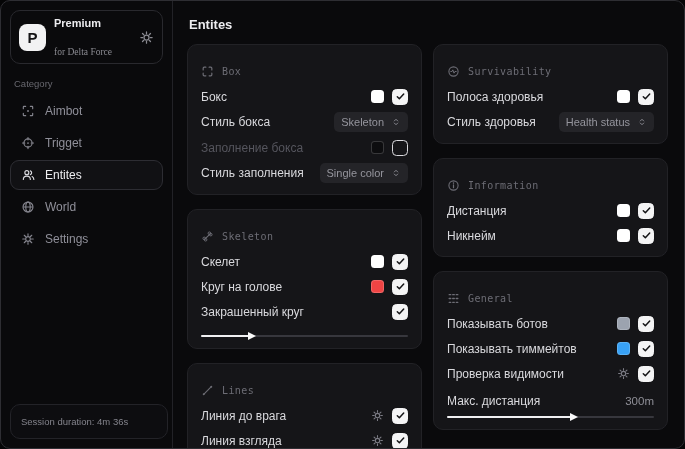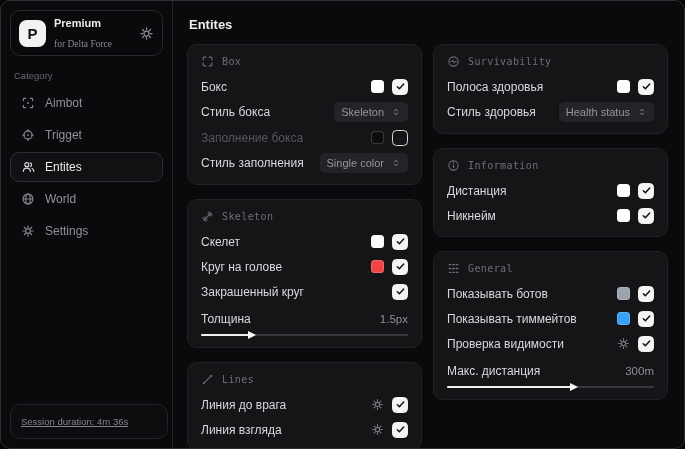--- a/index.html
+++ b/index.html
@@ -3,39 +3,39 @@
 <meta charset="utf-8">
 <style>
   * { margin:0; padding:0; box-sizing:border-box; }
   html,body { width:685px; height:449px; background:#050506; font-family:"Liberation Sans", sans-serif; }
   .window { width:685px; height:449px; background:#0a0a0c; border:1px solid #2e2e33; border-radius:10px; display:flex; overflow:hidden; }
 
   
   .sidebar { width:172px; flex:0 0 172px; border-right:1px solid #222227; padding:9px; position:relative; }
   .brand { border:1px solid #29292e; border-radius:10px; padding:6px 8px; display:flex; align-items:center; gap:8px; }
   .logo { width:27px; height:27px; border-radius:8px; background:#f2f2f3; color:#141416; font-weight:bold; font-size:15px; display:flex; align-items:center; justify-content:center; }
-  .brand-text { display:flex; flex-direction:column; gap:10px; }
+  .brand-text { display:flex; flex-direction:column; gap:18px; }
   .brand-title { font-size:11px; font-weight:bold; color:#ececef; }
   .brand-sub { font-size:9.5px; color:#8b8b92;font-family:Liberation Serif, serif; }
   .brand-gear { margin-left:auto; color:#8b8b92; display:flex; }
   .category { font-size:9.5px; color:#68686f; margin:14px 4px 7px; }
   .nav { display:flex; flex-direction:column; gap:2px; }
   .nav-item { display:flex; align-items:center; gap:10px; padding:7px 10px; border:1px solid transparent; border-radius:9px; color:#90909a; font-size:12px; cursor:pointer; }
   .nav-item .nicon { display:flex; color:#84848d; }
   .nav-item.active { color:#ededf0; border-color:#2d2d33; background:#111114; }
   .nav-item.active .nicon { color:#d8d8dd; }
-  .session { position:absolute; left:9px; right:4px; bottom:9px; border:1px solid #232328; border-radius:10px; padding:11px 10px; font-size:9.5px; color:#84848c; background:#0d0d10;text-decoration:underline; }
+  .session { position:absolute; left:9px; right:4px; bottom:9px; border:1px solid #232328; border-radius:10px; padding:11px 10px; font-size:9.5px; color:#84848c; background:#0d0d10; }
 
   
   .main { flex:1; padding:11px 16px 10px 14px; }
   .main-title { font-size:13px; font-weight:bold; color:#ededf0; margin:5px 0 12px 2px; }
   .columns { display:flex; gap:11px; }
   .col { flex:1; display:flex; flex-direction:column; gap:14px; min-width:0; }
 
-  .card { background:#151518; border:1px solid #222226; border-radius:10px; padding:10px 13px 11px; }
+  .card { background:#151518; border:1px solid #222226; border-radius:10px; padding:20px 13px 11px; }
   .card-title { display:flex; align-items:center; gap:8px; color:#6d6d75; font-family:"DejaVu Sans Mono", monospace; font-size:10px; letter-spacing:.4px; margin-bottom:9px; }
   .card-title .cicon { display:flex; color:#6d6d75; }
   .rows { display:flex; flex-direction:column; gap:6px; }
   .row { display:flex; align-items:center; justify-content:space-between; min-height:19px; }
   .row-label { font-size:12px; color:#d9d9dd; font-weight:500; }
   .row.dim .row-label { color:#55555d; }
   .controls { display:flex; align-items:center; gap:8px; }
   .swatch { width:13px; height:13px; border-radius:3.5px; border:1px solid rgba(255,255,255,.18); cursor:pointer; }
   .checkbox { width:16px; height:16px; border-radius:4.5px; border:1.5px solid #d9d9dd; display:flex; align-items:center; justify-content:center; cursor:pointer; background:transparent; }
   .checkbox svg { display:none; }
@@ -270,24 +270,20 @@
               <span class="row-label">Закрашенный круг</span>
               <span class="controls">
                 <span class="checkbox on">
                     <svg width="11" height="11" viewBox="0 0 24 24">
                       <use href="#i-check"></use>
                     </svg>
                   </span>
               </span>
             </div>
             <div class="slider-row">
-              <div class="slider-head">
-                <span class="row-label">Толщина</span>
-                <span class="slider-value">1.5px</span>
-              </div>
               <div class="slider-track">
                 <div class="slider-fill" style="width: 23%;">
                     <div class="slider-thumb"></div>
                   </div>
               </div>
             </div>
           </div>
         </section>
 
         <section class="card">

